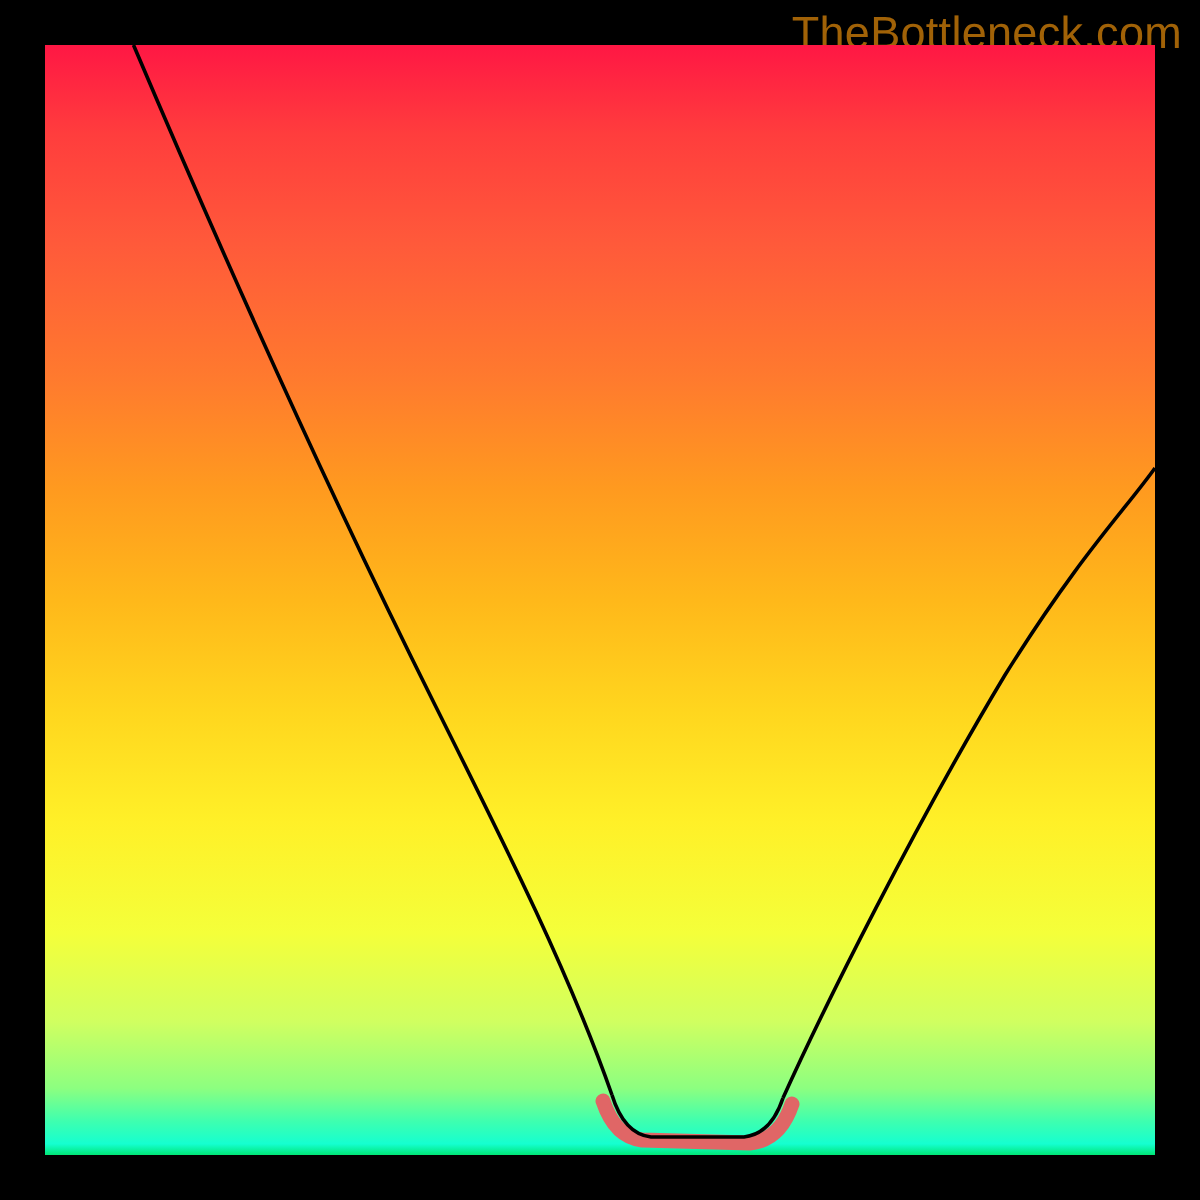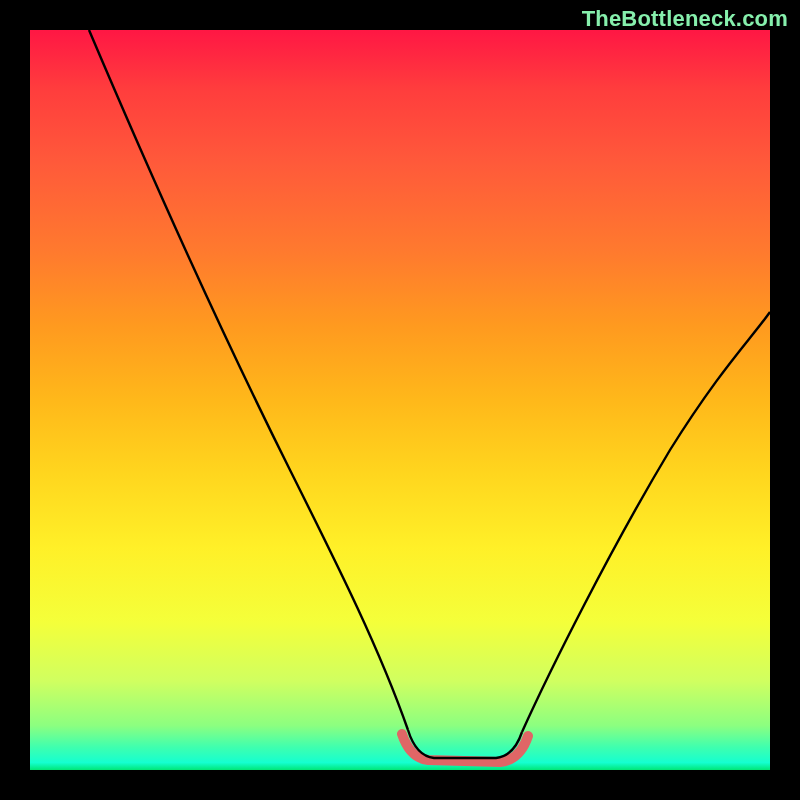--- a/index.html
+++ b/index.html
@@ -39,23 +39,23 @@
       #8cff80 94%,
       #3dffb0 97%,
       #15ffd0 99%,
       #00e676 100%
     );
   }
   .watermark {
     position: absolute;
     top: 6px;
     right: 12px;
-    color: #86efac;
-    font-size: 22px;
-    font-weight: 700;
+    color: #a16207;
+    font-size: 30px;
+    font-weight: 400;
     letter-spacing: 0.2px;
     user-select: none;
   }
   svg.curves {
     position: absolute;
     left: 0;
     top: 0;
     width: 740px;
     height: 740px;
     overflow: visible;

